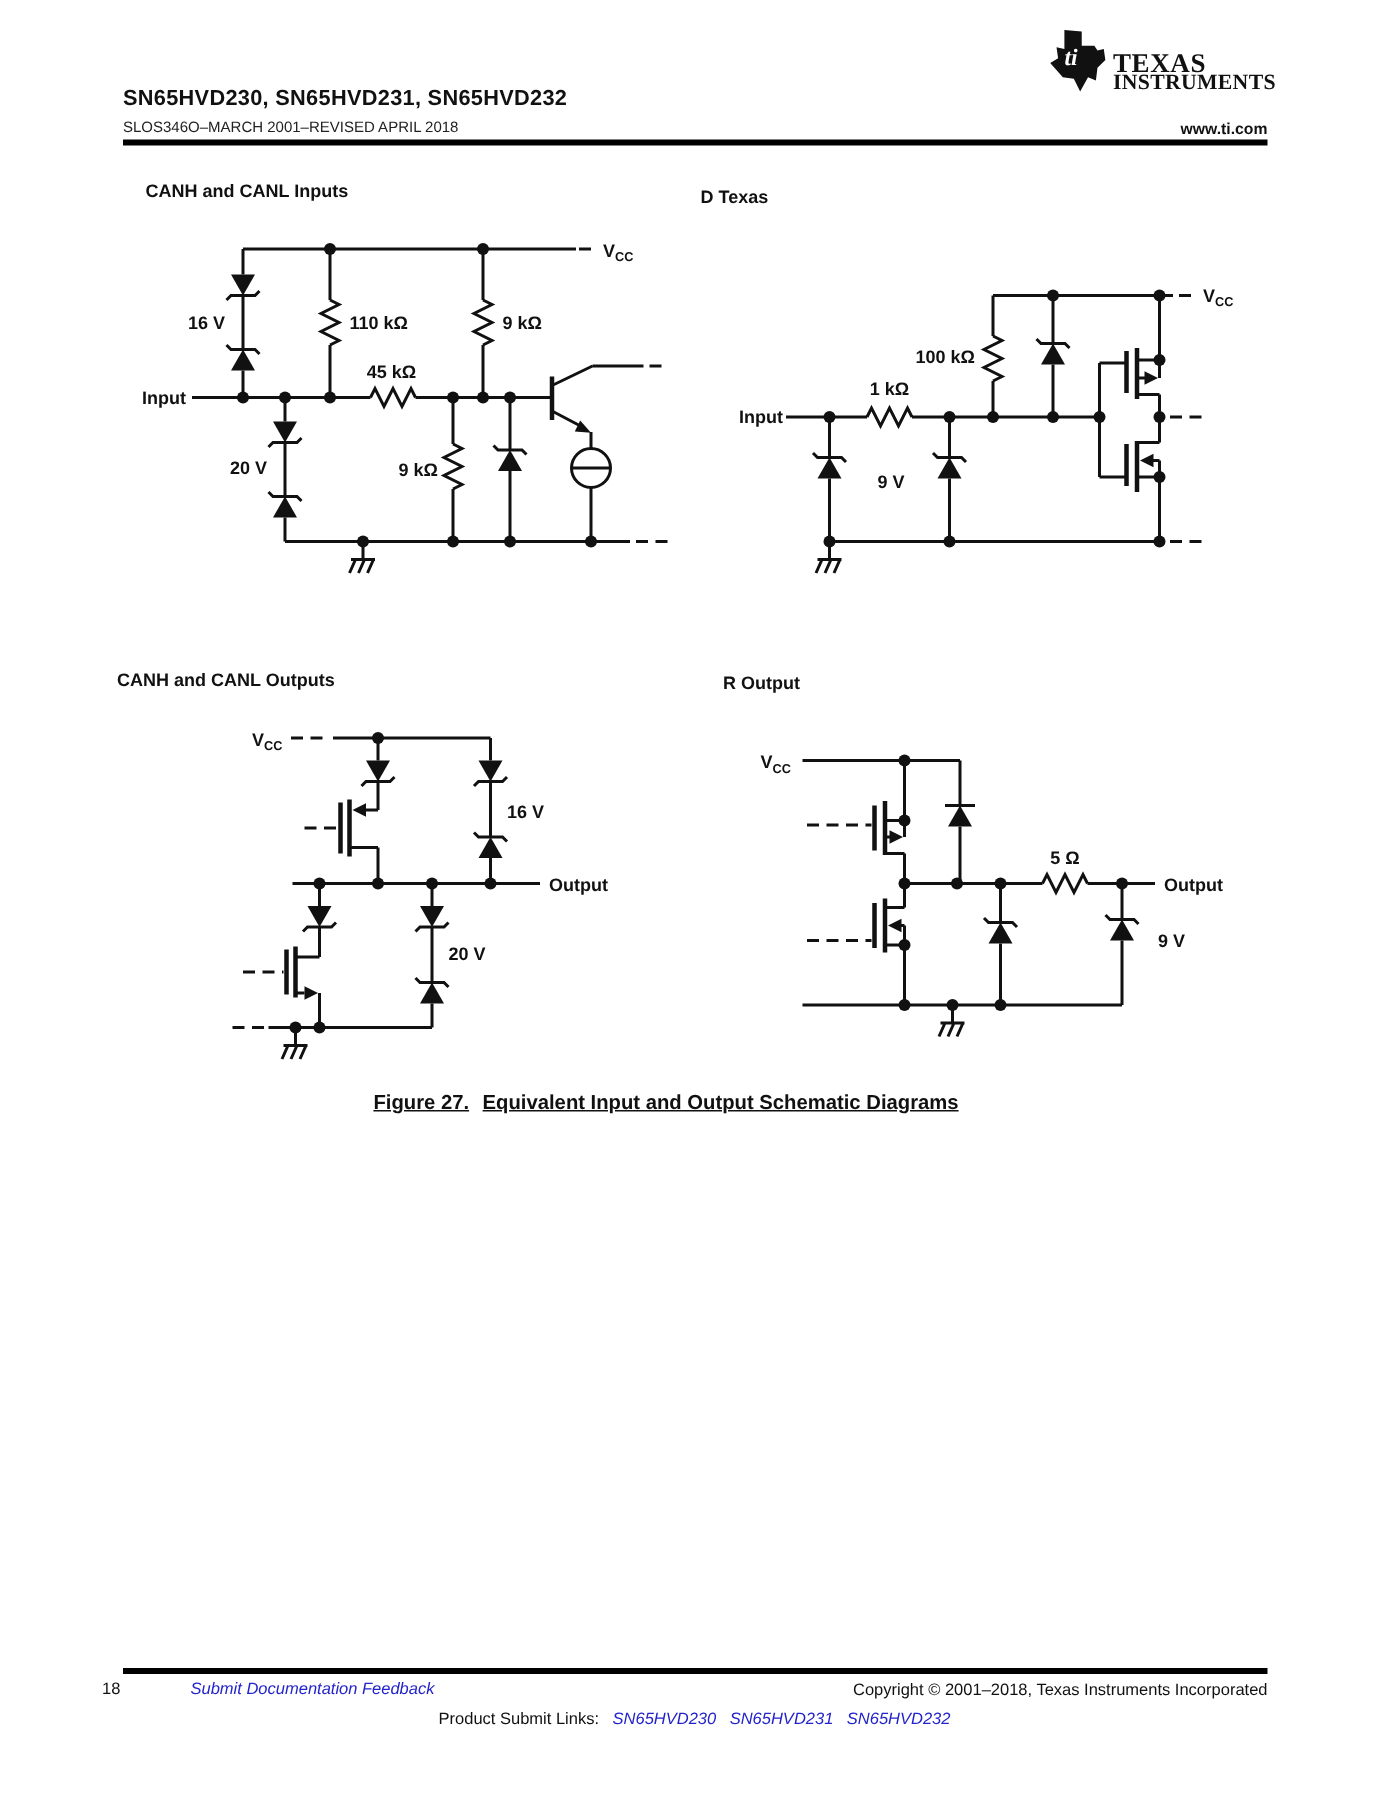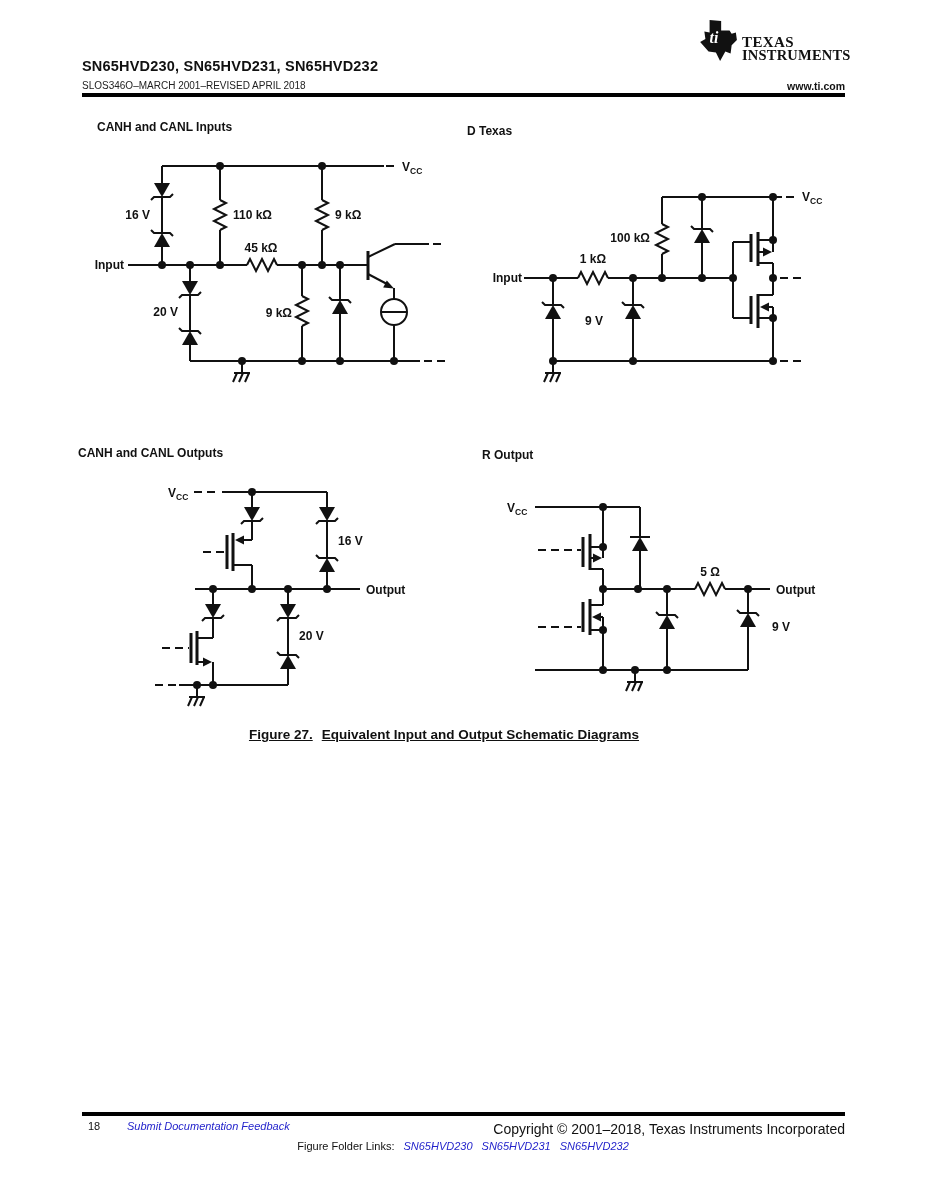--- a/index.html
+++ b/index.html
@@ -8,40 +8,40 @@
   .abs{position:absolute;}
   
   #hdr-parts{left:82px;top:58px;font-size:14.5px;font-weight:bold;letter-spacing:.2px;}
   #hdr-doc{left:82px;top:80px;font-size:10px;color:#222;}
   #hdr-web{top:80px;right:81px;font-size:10.5px;font-weight:bold;}
   #hdr-rule{left:82px;top:93px;width:763px;height:4px;background:#000;}
   
   #logo{left:698px;top:20px;display:flex;align-items:flex-end;}
   #logo-txt{margin-left:4px;margin-top:8px;font-family:"Liberation Serif",serif;
             font-weight:bold;line-height:13px;}
-  #logo-txt .l1{font-size:15px;letter-spacing:.4px;}
+  #logo-txt .l1{font-size:18px;letter-spacing:.4px;}
   #logo-txt .l2{font-size:14.5px;letter-spacing:.2px;}
   
   .schtitle{font-size:12px;font-weight:bold;text-align:left;width:400px;}
   #caption{left:0;top:727px;width:888px;text-align:center;font-size:13.5px;font-weight:bold;text-decoration:underline;}
   #caption .cap-num{margin-right:9px;}
   
   svg{position:absolute;overflow:visible;}
   .w{stroke:#111;stroke-width:2;fill:none;stroke-linecap:butt;}
   .w3{stroke:#111;stroke-width:3;fill:none;}
   .dsh{stroke-dasharray:8 5;}
   .fill{fill:#111;stroke:none;}
   .nd{fill:#111;stroke:none;}
   .lbl{font-family:"Liberation Sans",sans-serif;font-size:12px;font-weight:bold;fill:#111;}
   .sub{font-size:8.5px;}
   
   #ftr-rule{left:82px;top:1112px;width:763px;height:4px;background:#000;}
-  #ftr-page{left:88px;top:1120px;font-size:11px;}
+  #ftr-page{left:68px;top:1120px;font-size:11px;}
   #ftr-feedback{left:127px;top:1120px;font-size:11px;font-style:italic;}
-  #ftr-copy{right:81px;top:1121px;font-size:14px;}
+  #ftr-copy{right:81px;top:1121px;font-size:11px;}
   #ftr-products{left:0;top:1140px;width:926px;text-align:center;font-size:11px;}
   #ftr-products a{font-style:italic;margin-left:9px;}
   a{text-decoration:none;}
 </style>
 </head>
 <body>
 
 <div id="page">
 
   <svg width="0" height="0" style="position:absolute" aria-hidden="true">
@@ -363,16 +363,16 @@
 
   <div class="abs" id="caption">
     <span class="cap-num">Figure 27.</span><span>Equivalent Input and Output Schematic Diagrams</span>
   </div>
 
   <div class="abs" id="ftr-rule"></div>
   <div class="abs" id="ftr-page">18</div>
   <a class="abs" id="ftr-feedback" href="#" style="color: rgb(35, 35, 203);">Submit Documentation Feedback</a>
   <div class="abs" id="ftr-copy">Copyright © 2001–2018, Texas Instruments Incorporated</div>
   <div class="abs" id="ftr-products">
-    <span>Figure Folder Links:</span><a href="#" style="color: rgb(35, 35, 203);">SN65HVD230</a><a href="#" style="color: rgb(35, 35, 203);">SN65HVD231</a><a href="#" style="color: rgb(35, 35, 203);">SN65HVD232</a>
+    <span>Product Submit Links:</span><a href="#" style="color: rgb(35, 35, 203);">SN65HVD230</a><a href="#" style="color: rgb(35, 35, 203);">SN65HVD231</a><a href="#" style="color: rgb(35, 35, 203);">SN65HVD232</a>
   </div>
 
 </div>
 
 </body></html>

